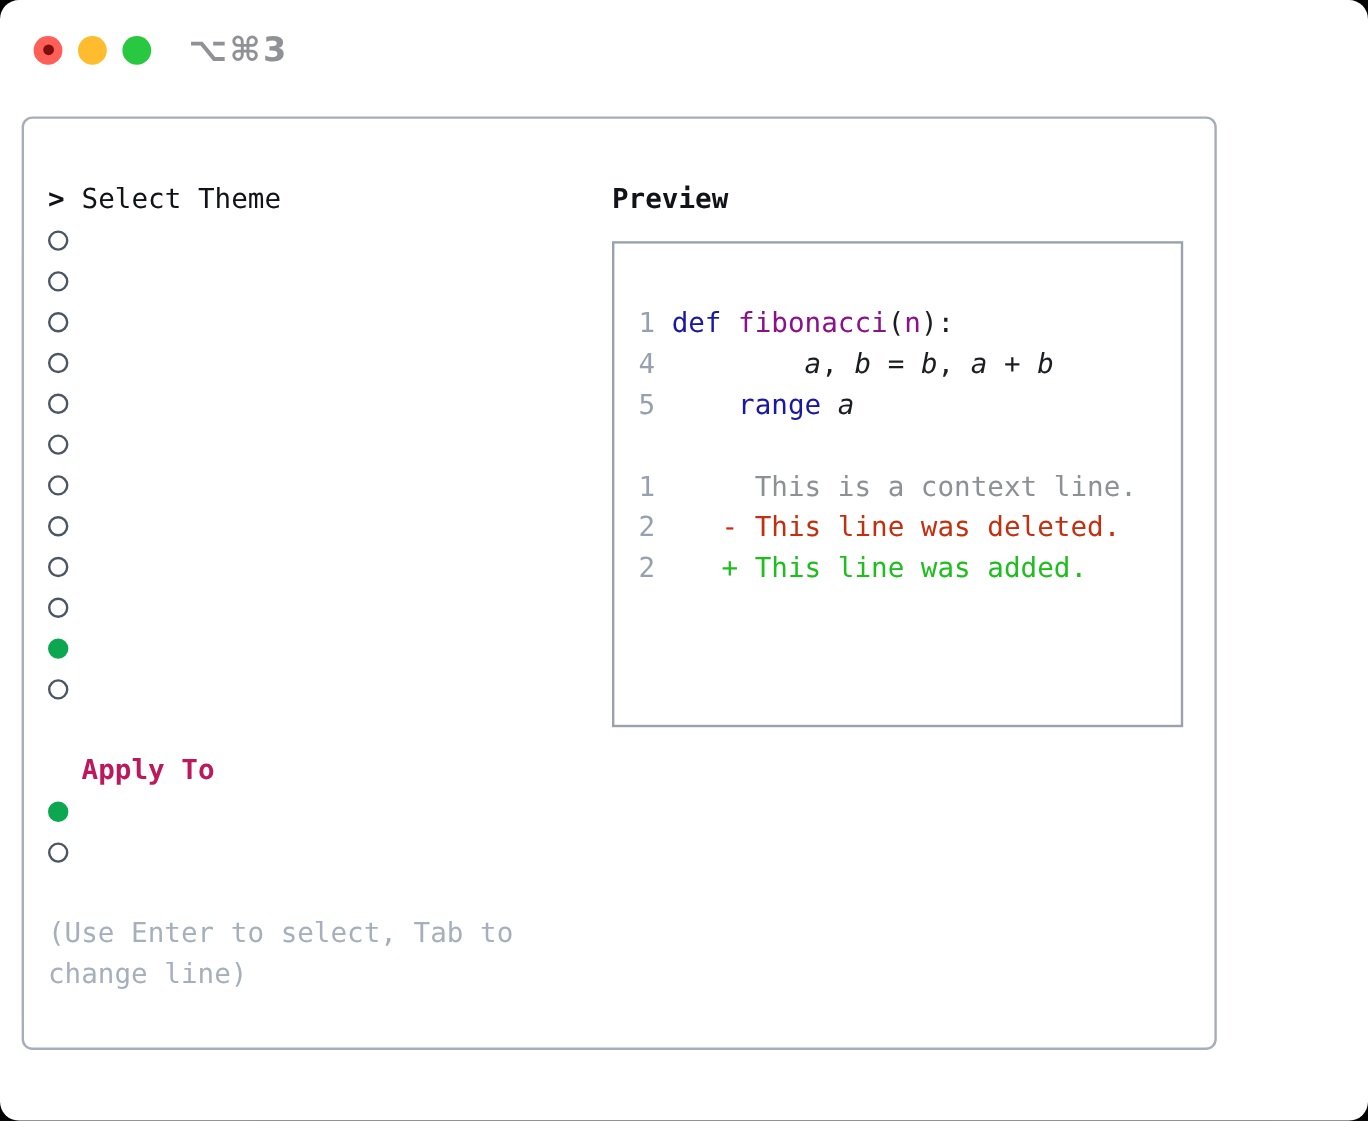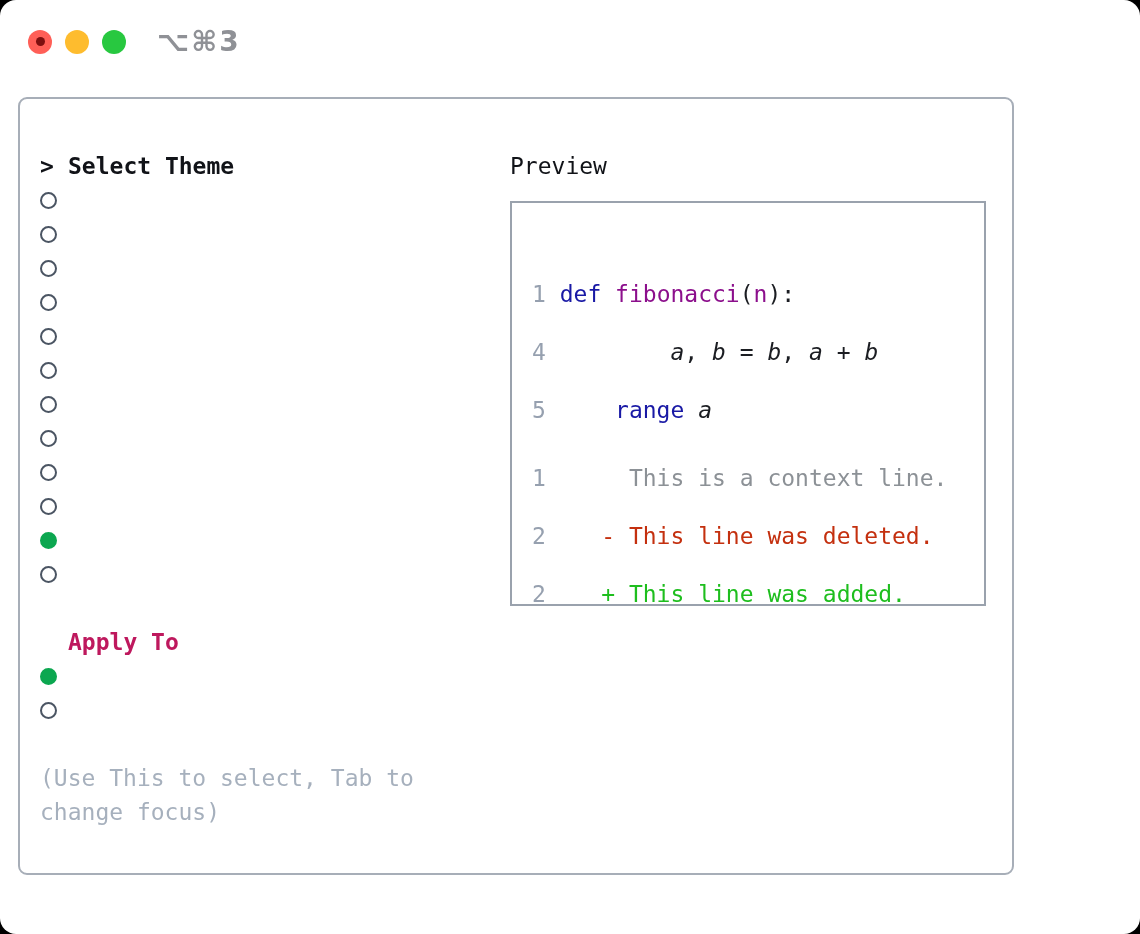--- a/index.html
+++ b/index.html
@@ -25,33 +25,33 @@
     padding:50px 0 0 20px;display:flex;background:#fff;
     font-size:23px;line-height:34px;color:#32363d;
   }
   .left-col{width:470px;flex:none;}
   .right-col{flex:1;}
   .row{display:flex;align-items:center;height:34px;}
   .marker{width:28px;flex:none;display:flex;align-items:center;}
   .ring{width:13px;height:13px;border:2px solid #4b5563;border-radius:50%;box-sizing:content-box;}
   .ring.filled{background:var(--accent_green);border-color:var(--accent_green);}
   .caret{font-weight:bold;color:#111318;}
-  .hdr-label{font-weight:bold;color:#111318;}
+  .hdr-label{font-weight:normal;color:#111318;}
   .item-name{white-space:pre;}
   .row.selected .item-name{color:var(--accent_green);}
   .variant{color:var(--muted);margin-left:14px;white-space:pre;}
   .apply-header{font-weight:bold;color:#be185d;margin-top:34px;padding-left:28px;height:34px;}
   .hint{margin-top:34px;width:440px;color:var(--muted);}
   
-  .preview-header{font-weight:normal;color:#111318;height:34px;}
+  .preview-header{font-weight:bold;color:#111318;height:34px;}
   .preview-box{
     margin-top:18px;width:476px;height:405px;box-sizing:border-box;
     border:2px solid #9aa2ad;padding:50px 0 0 20px;background:#fff;
   }
-  .pline{height:34px;white-space:pre;margin-top:24px;}
+  .pline{height:34px;white-space:pre;}
   .lineno{display:inline-block;width:2ch;color:var(--lineno);}
   .diff-block{margin-top:34px;}
   .tk-kw{color:var(--keyword_blue);}
   .tk-fn{color:var(--function_purple);}
   .tk-prm{color:var(--function_purple);}
   .tk-var{font-style:italic;color:#1b1d22;}
   .tk-num{color:var(--literal_teal);}
   .tk-pln{color:#1b1d22;}
   .tk-ctx{color:var(--context_gray);text-align:right;}
   .tk-del{color:var(--deleted_red);}
@@ -176,21 +176,21 @@
             <span class="item-name"></span>
           </div>
           <div class="row">
             <span class="marker">
               <span class="ring"></span>
             </span>
             <span class="item-name"></span>
           </div>
         </div>
 
-      <div class="hint">(Use This to select, Tab to change focus)</div>
+      <div class="hint">(Use Enter to select, Tab to change line)</div>
     </div>
 
     <div class="right-col">
       <div class="preview-header">Preview</div>
       <div class="preview-box">
         <div id="code-block">
             <div class="pline"><span class="lineno">1</span><span class="tk-kw">def</span><span class="tk-pln"> </span><span class="tk-fn">fibonacci</span><span class="tk-pln">(</span><span class="tk-prm">n</span><span class="tk-pln">):</span></div>
             <div class="pline"><span class="lineno">4</span><span class="tk-pln">        </span><span class="tk-var">a</span><span class="tk-pln">, </span><span class="tk-var">b</span><span class="tk-pln"> = </span><span class="tk-var">b</span><span class="tk-pln">, </span><span class="tk-var">a</span><span class="tk-pln"> + </span><span class="tk-var">b</span></div>
             <div class="pline"><span class="lineno">5</span><span class="tk-pln">    </span><span class="tk-kw">range</span><span class="tk-pln"> </span><span class="tk-var">a</span></div>
           </div>

